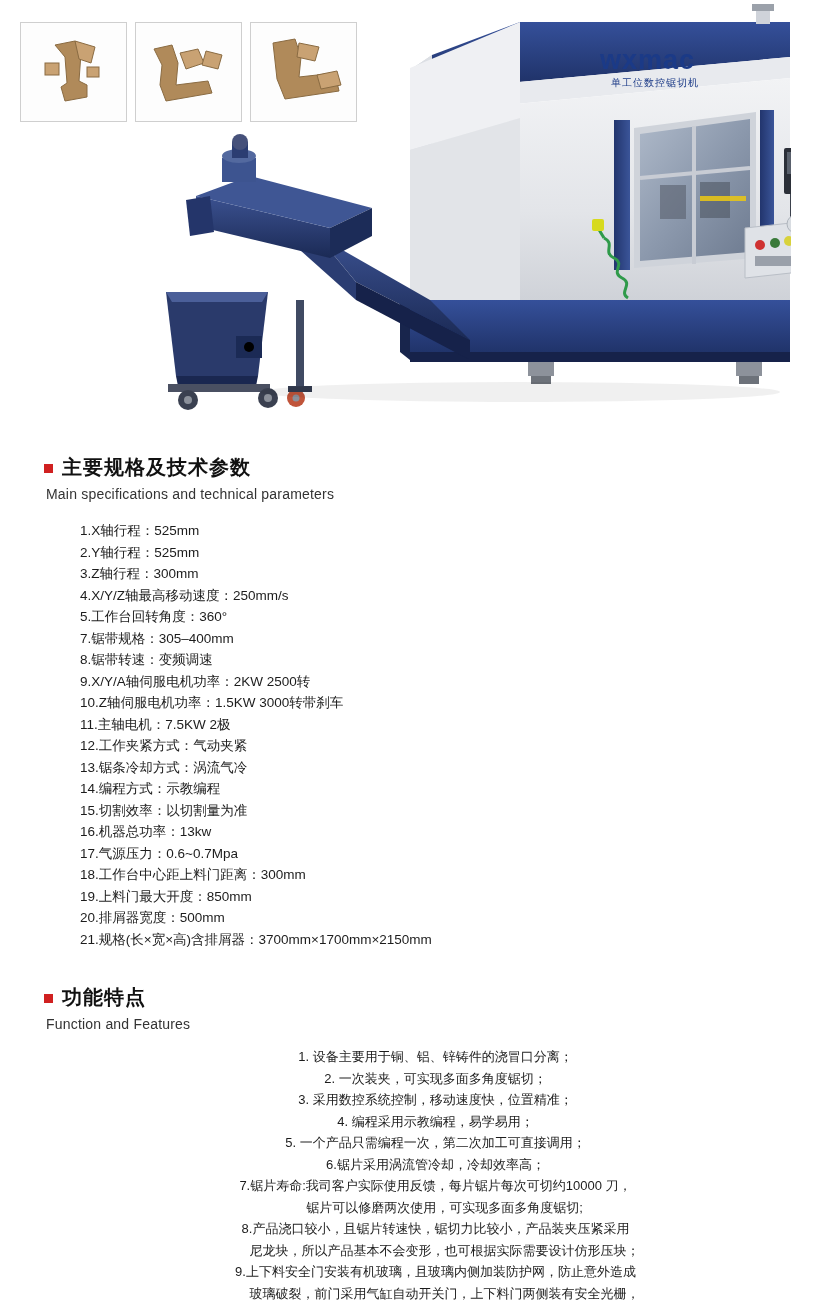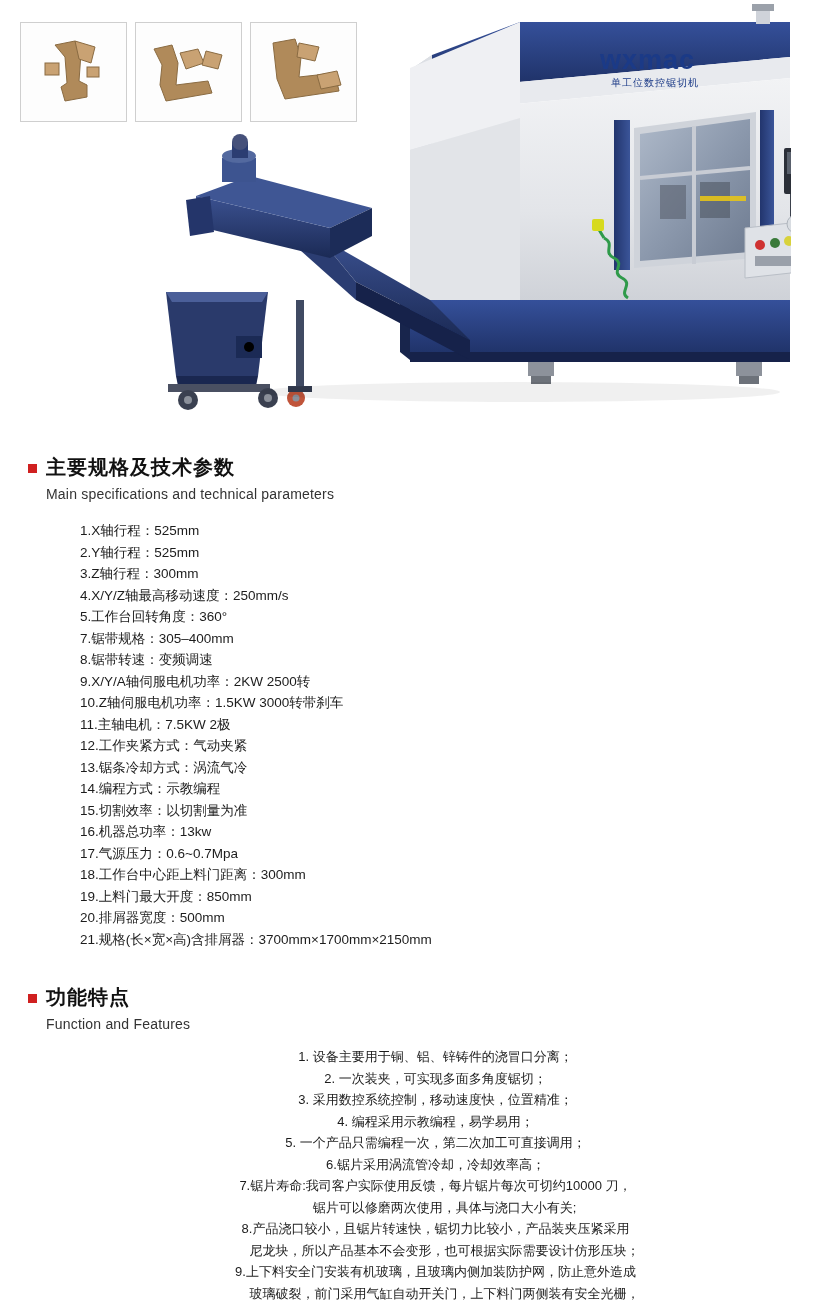--- a/index.html
+++ b/index.html
@@ -73,21 +73,21 @@
 
   
   .section {
     position: absolute;
     left: 0;
     width: 825px;
   }
   .sec-head {
     display: flex;
     align-items: flex-start;
-    padding-left: 28px;
+    padding-left: 44px;
   }
   .bullet-sq {
     width: 9px;
     height: 9px;
     background: #d02020;
     margin-top: 9px;
     margin-right: 9px;
     flex: 0 0 auto;
   }
   .head-cn {
@@ -350,21 +350,21 @@
       <span>4. 编程采用示教编程，易学易用；</span>
     </li>
     <li>
       <span>5. 一个产品只需编程一次，第二次加工可直接调用；</span>
     </li>
     <li>
       <span>6.锯片采用涡流管冷却，冷却效率高；</span>
     </li>
     <li>
       <span>7.锯片寿命:我司客户实际使用反馈，每片锯片每次可切约10000 刀，</span>
-      <span class="cont">锯片可以修磨两次使用，具体与浇口大小有关;</span>
+      <span class="cont">锯片可以修磨两次使用，可实现多面多角度锯切;</span>
     </li>
     <li>
       <span>8.产品浇口较小，且锯片转速快，锯切力比较小，产品装夹压紧采用</span>
       <span class="cont">尼龙块，所以产品基本不会变形，也可根据实际需要设计仿形压块；</span>
     </li>
     <li>
       <span>9.上下料安全门安装有机玻璃，且玻璃内侧加装防护网，防止意外造成</span>
       <span class="cont">玻璃破裂，前门采用气缸自动开关门，上下料门两侧装有安全光栅，</span>
       
     </li>

